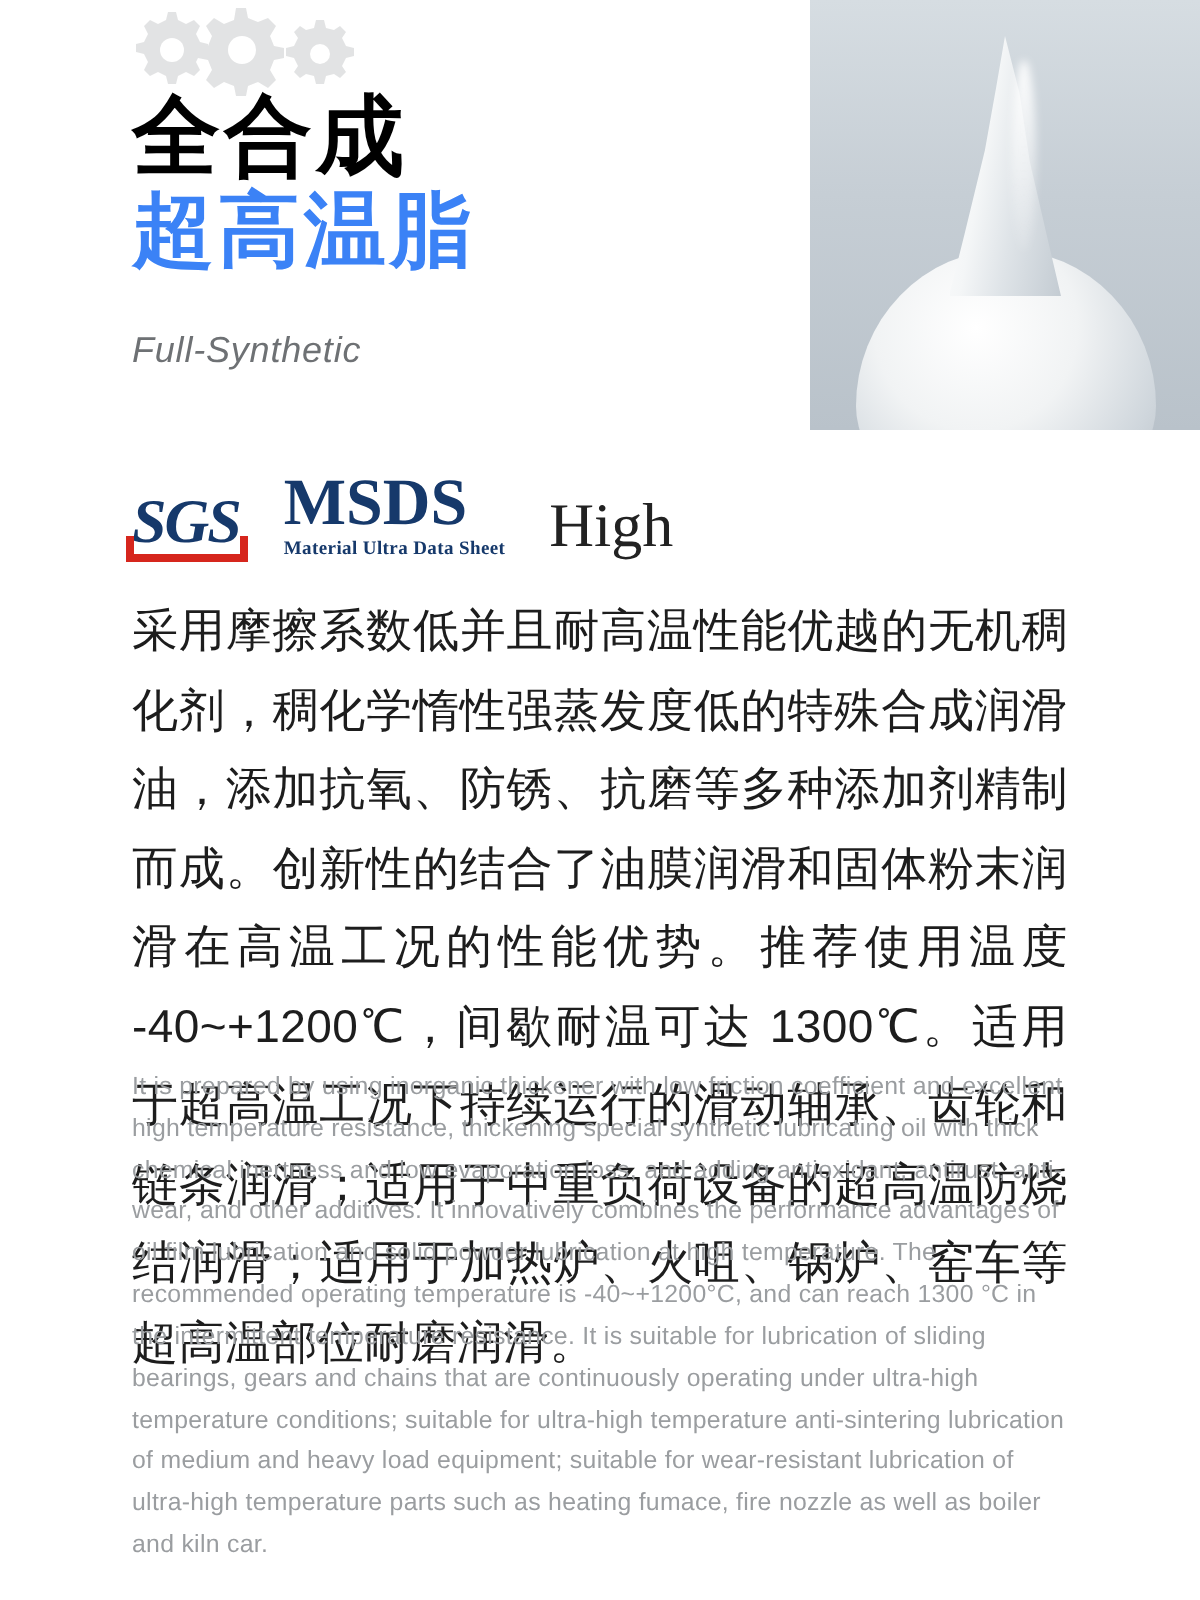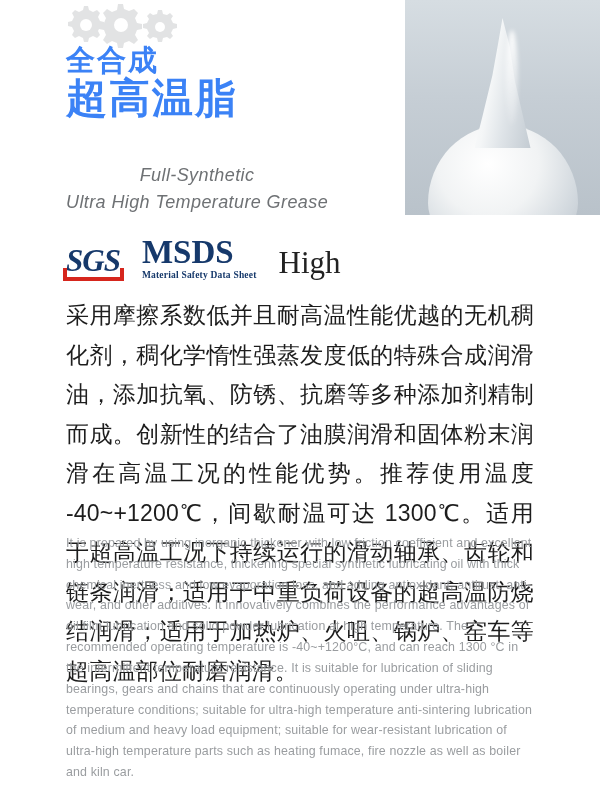--- a/index.html
+++ b/index.html
@@ -71,23 +71,23 @@
     position: absolute;
     left: 0; top: 0;
     width: 600px;
   }
   .title-block {
     position: absolute;
     left: 66px;
     top: 44px;
   }
   .title-cn-1 {
-    font-size: 29px;
-    font-weight: bold;
-    color: #3b82f6;
+    font-size: 44px;
+    font-weight: bold;
+    color: #000000;
     letter-spacing: 2px;
     line-height: 1.12;
     margin: 0;
   }
   .title-cn-2 {
     font-size: 41px;
     font-weight: bold;
     color: #3b82f6;
     letter-spacing: 2px;
     line-height: 1.12;
@@ -218,34 +218,33 @@
 
 <div class="content">
 
   <div class="title-block">
     <div class="title-cn-1">全合成</div>
     <div class="title-cn-2">超高温脂</div>
   </div>
 
   <div class="title-en">
     <div>Full-Synthetic</div>
-    <div>Ultra High Temperature Grease</div>
   </div>
 
   <div class="certs">
     <div class="sgs">
       <div class="sgs-word">SGS</div>
       <div class="sgs-bar"></div>
       <div class="sgs-tick-l"></div>
       <div class="sgs-tick-r"></div>
     </div>
 
     <div class="msds">
       <div class="msds-word">MSDS</div>
-      <div class="msds-sub">Material Safety Data Sheet</div>
+      <div class="msds-sub">Material Ultra Data Sheet</div>
     </div>
 
     <div class="rohs">High</div>
   </div>
 
   <div class="body-cn">采用摩擦系数低并且耐高温性能优越的无机稠化剂，稠化学惰性强蒸发度低的特殊合成润滑油，添加抗氧、防锈、抗磨等多种添加剂精制而成。创新性的结合了油膜润滑和固体粉末润滑在高温工况的性能优势。推荐使用温度 -40~+1200℃，间歇耐温可达 1300℃。适用于超高温工况下持续运行的滑动轴承、齿轮和链条润滑；适用于中重负荷设备的超高温防烧结润滑；适用于加热炉、火咀、锅炉、窑车等超高温部位耐磨润滑。</div>
   <div class="body-en">It is prepared by using inorganic thickener with low friction coefficient and excellent high temperature resistance, thickening special synthetic lubricating oil with thick chemical inertness and low evaporation loss, and adding antioxidant, antirust, anti-wear, and other additives. It innovatively combines the performance advantages of oil film lubrication and solid powder lubrication at high temperature. The recommended operating temperature is -40~+1200°C, and can reach 1300 °C in the intermittent temperature resistance. It is suitable for lubrication of sliding bearings, gears and chains that are continuously operating under ultra-high temperature conditions; suitable for ultra-high temperature anti-sintering lubrication of medium and heavy load equipment; suitable for wear-resistant lubrication of ultra-high temperature parts such as heating fumace, fire nozzle as well as boiler and kiln car.</div>
 
 </div>
 

